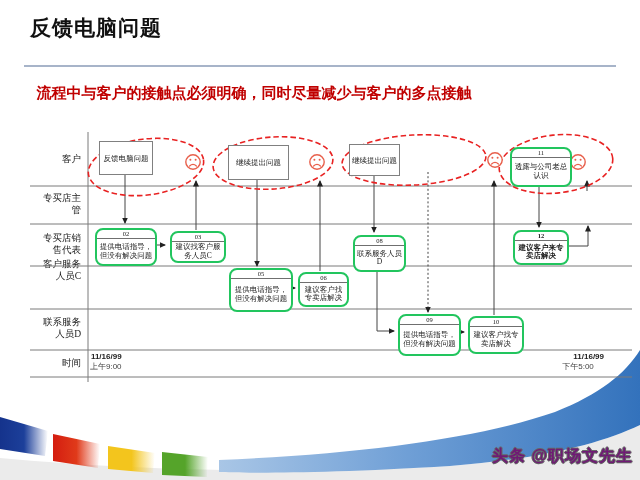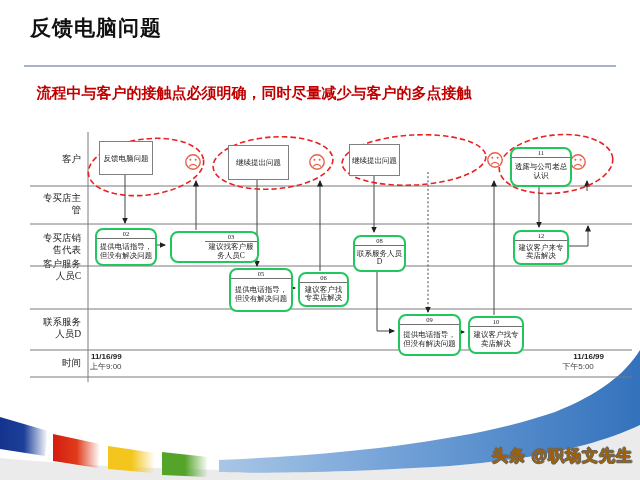--- a/index.html
+++ b/index.html
@@ -22,21 +22,21 @@
         font-family:"Liberation Serif",serif;overflow:hidden;}
   .nbox .num{font-size:6.5px;line-height:8px;border-bottom:1px solid #6f6f6f;}
   .nbox .bt{flex:1;display:flex;align-items:center;justify-content:center;
             font-size:7.5px;line-height:8.5px;padding:1px 2px;}
   .time-label{position:absolute;z-index:3;font-size:8px;line-height:10px;}
   .time-label .date{font-weight:bold;color:#222;text-align:right;}
   .time-label .clock{color:#444;}
   .lines-layer{position:absolute;left:0;top:0;z-index:2;pointer-events:none;}
   .footer-layer{position:absolute;left:0;top:340px;z-index:0;}
   .watermark{position:absolute;left:492px;top:446px;width:148px;z-index:5;
-             font-size:16px;font-weight:bold;color:#a16207;letter-spacing:1px;
+             font-size:16px;font-weight:bold;color:#701a75;letter-spacing:1px;
              text-shadow:-1px 0 #666,1px 0 #666,0 -1px #666,0 1px #666;}
 </style>
 </head>
 <body>
 
 <div class="slide">
 
   <svg class="footer-layer" width="640" height="140" viewBox="0 0 640 140">
     <defs>
       <linearGradient id="gNavy" x1="0" y1="0" x2="1" y2="0">
@@ -162,29 +162,29 @@
   </div>
 
   <div class="nbox" style="left:510px;top:147px;width:58px;height:36px;">
     <div class="num">11</div>
     <div class="bt">透露与公司老总认识</div>
   </div>
   <div class="nbox" style="left:95px;top:228px;width:58px;height:34px;">
     <div class="num">02</div>
     <div class="bt">提供电话指导，但没有解决问题</div>
   </div>
-  <div class="nbox" style="left:170px;top:231px;width:52px;height:28px;padding-left:33px;">
+  <div class="nbox" style="left:170px;top:231px;width:52px;height:28px;">
     <div class="num">03</div>
     <div class="bt">建议找客户服务人员C</div>
   </div>
   <div class="nbox" style="left:353px;top:235px;width:49px;height:33px;">
     <div class="num">08</div>
     <div class="bt">联系服务人员D</div>
   </div>
-  <div class="nbox" style="left:513px;top:230px;width:52px;height:31px;">
+  <div class="nbox" style="left:513px;top:230px;width:52px;height:31px;font-weight:bold;">
     <div class="num">12</div>
     <div class="bt">建议客户来专卖店解决</div>
   </div>
   <div class="nbox" style="left:229px;top:268px;width:60px;height:40px;">
     <div class="num">05</div>
     <div class="bt">提供电话指导，但没有解决问题</div>
   </div>
   <div class="nbox" style="left:298px;top:272px;width:47px;height:31px;">
     <div class="num">06</div>
     <div class="bt">建议客户找专卖店解决</div>

